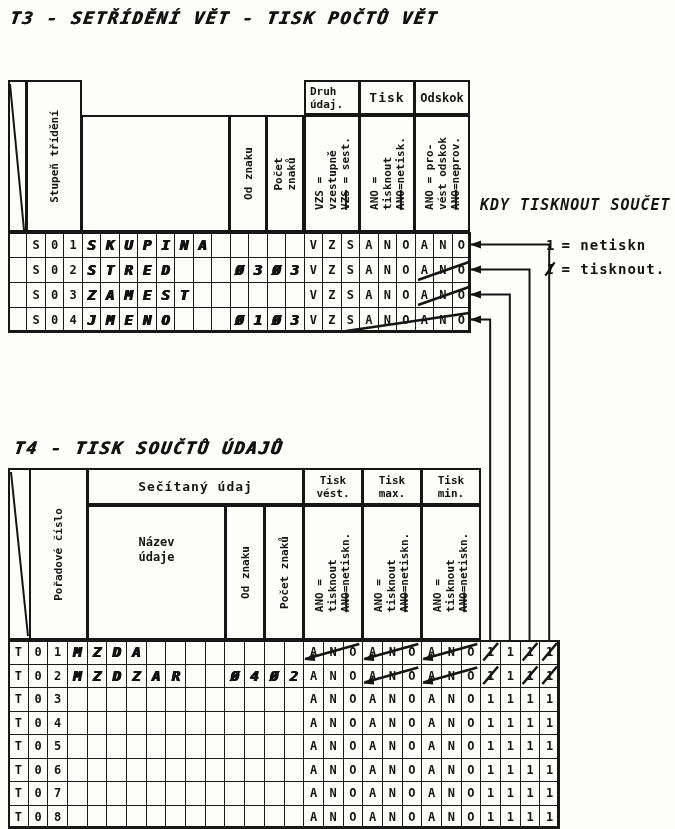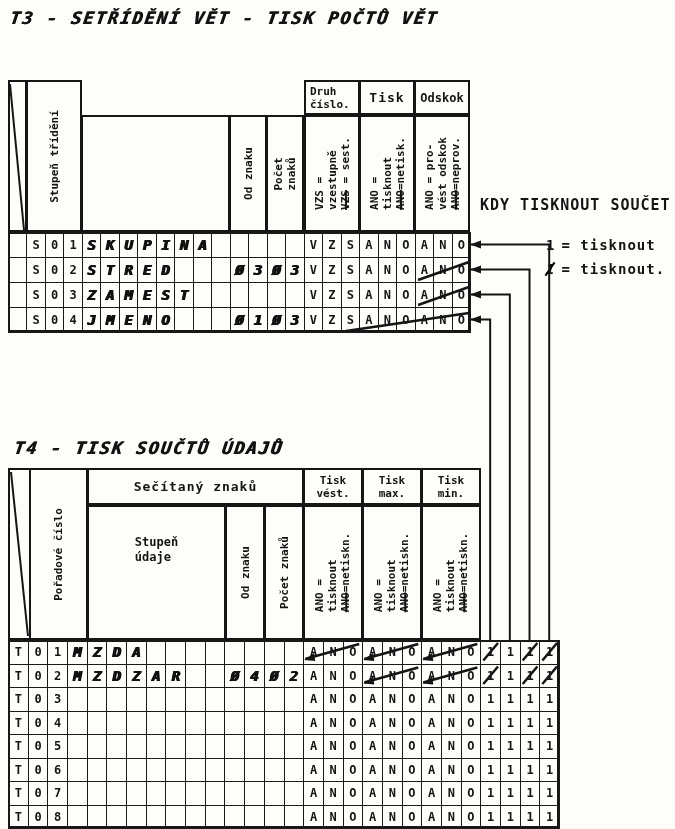--- a/index.html
+++ b/index.html
@@ -46,21 +46,21 @@
 
   <div class="hcell" style="left:8px;top:80px;width:19px;height:152px;"></div>
   <div class="hcell rot" style="left:26px;top:80px;width:56px;height:152px;">
     <div class="rot-inner">
         <div class="rline">Stupeň třídění</div>
       </div>
   </div>
   <div class="hcell small left" style="left:304px;top:80px;width:56px;height:35px;">
     <div class="twoline">
         <span>Druh</span>
-        <span>číslo.</span>
+        <span>údaj.</span>
       </div>
   </div>
   <div class="hcell" style="left:359px;top:80px;width:56px;height:35px;">
       <span>Tisk</span>
     </div>
   <div class="hcell small" style="left:414px;top:80px;width:56px;height:35px;">
       <span style="font-size:12px">Odskok</span>
     </div>
 
   <div class="hcell" style="left:81px;top:115px;width:149px;height:117px;"></div>
@@ -91,38 +91,38 @@
   </div>
   <div class="hcell rot" style="left:414px;top:115px;width:56px;height:117px;">
     <div class="rot-inner">
       <div class="rline">ANO = pro-</div>
       <div class="rline">vést odskok</div>
       <div class="rline"><span class="struck">ANO</span><span>=neprov.</span></div>
     </div>
   </div>
   <div class="box" style="left:8px;top:232px;width:462px;height:100px;"></div>
 
-  <div class="annot" style="left:480px;top:196px;">KDY TISKNOUT SOUČET</div>
+  <div class="annot" style="left:480px;top:196px;font-style:italic;">KDY TISKNOUT SOUČET</div>
   <div class="legend" style="left:546px;top:237px;">
-    <span class="sym">1</span><span>= tisknout</span>
+    <span class="sym">1</span><span>= netiskn</span>
   </div>
   <div class="legend" style="left:546px;top:261px;">
     <span class="sym slashed">1</span><span>= tisknout.</span>
   </div>
 
   <div class="form-title" style="left:14px;top:438px;">T4 - TISK SOUČTŮ ÚDAJŮ</div>
 
   <div class="hcell" style="left:8px;top:468px;width:23px;height:172px;"></div>
   <div class="hcell rot" style="left:29px;top:468px;width:59px;height:172px;">
     <div class="rot-inner">
         <div class="rline">Pořadové číslo</div>
       </div>
   </div>
   <div class="hcell" style="left:87px;top:468px;width:217px;height:37px;">
-      <span>Sečítaný znaků</span>
+      <span>Sečítaný údaj</span>
     </div>
   <div class="hcell small" style="left:303px;top:468px;width:60px;height:37px;">
     <div class="twoline ctr">
         <span>Tisk</span>
         <span>vést.</span>
       </div>
   </div>
   <div class="hcell small" style="left:362px;top:468px;width:60px;height:37px;">
     <div class="twoline ctr">
         <span>Tisk</span>
@@ -130,21 +130,21 @@
       </div>
   </div>
   <div class="hcell small" style="left:421px;top:468px;width:60px;height:37px;">
     <div class="twoline ctr">
         <span>Tisk</span>
         <span>min.</span>
       </div>
   </div>
   <div class="hcell small nazev-cell" style="left:87px;top:505px;width:139px;height:135px;">
     <div class="twoline" style="font-size:12px;line-height:15px;">
-        <span>Stupeň</span>
+        <span>Název</span>
         <span>údaje</span>
       </div>
   </div>
   <div class="hcell rot" style="left:225px;top:505px;width:40px;height:135px;">
     <div class="rot-inner">
         <div class="rline">Od znaku</div>
       </div>
   </div>
   <div class="hcell rot" style="left:264px;top:505px;width:40px;height:135px;">
     <div class="rot-inner">

